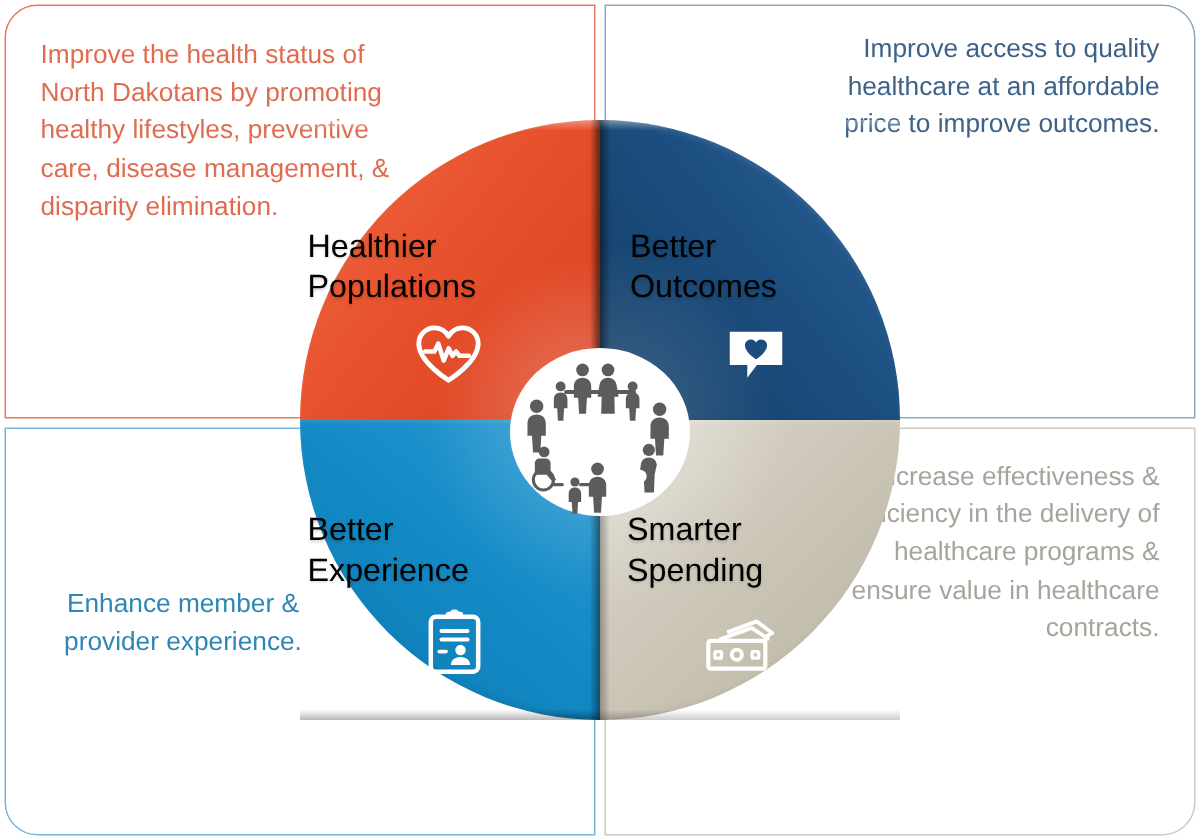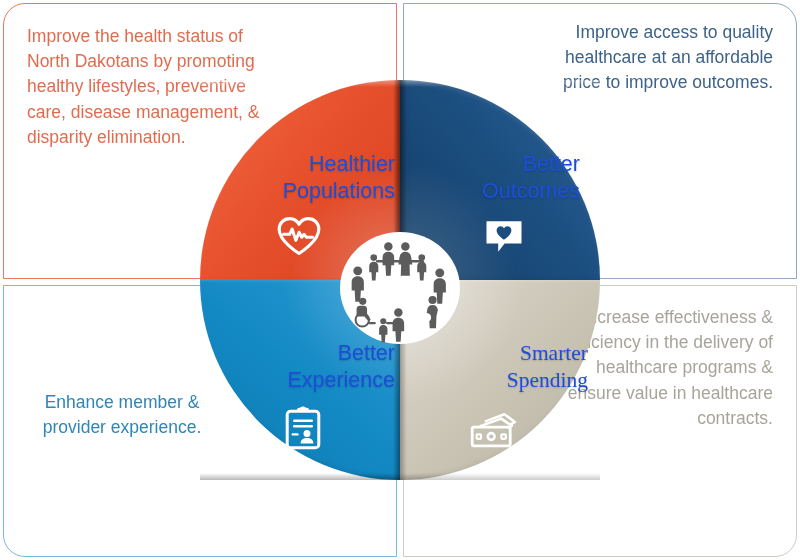--- a/index.html
+++ b/index.html
@@ -59,25 +59,25 @@
   .bev-tl-top{left:200px;top:80px;width:200px;height:7px;background:linear-gradient(#ffffff66,#ffffff00);}
   .bev-tl-right{left:394px;top:80px;width:6px;height:200px;background:linear-gradient(90deg,rgba(0,0,0,.05),rgba(0,0,0,.42));}
   .bev-tr-top{left:400px;top:80px;width:200px;height:7px;background:linear-gradient(#ffffff59,#ffffff00);}
   .bev-tr-left{left:400px;top:80px;width:6px;height:200px;background:linear-gradient(270deg,rgba(0,0,0,.05),rgba(0,0,0,.33));}
   .bev-bl-right{left:394px;top:280px;width:6px;height:200px;background:linear-gradient(90deg,rgba(0,0,0,.05),rgba(0,0,0,.32));}
   .bev-bl-bottom{left:200px;top:473px;width:200px;height:7px;background:linear-gradient(rgba(0,0,0,0),rgba(0,0,0,.28));}
   .bev-br-left{left:400px;top:280px;width:6px;height:200px;background:linear-gradient(270deg,rgba(0,0,0,.03),rgba(0,0,0,.22));}
   .bev-br-bottom{left:400px;top:473px;width:200px;height:7px;background:linear-gradient(rgba(0,0,0,0),rgba(0,0,0,.20));}
 
   
-  .petal-label{position:absolute;color:#1d4ed8;font-size:21.5px;line-height:1.24;text-align:right;white-space:pre-line;text-shadow:0 1px 2px rgba(0,0,0,.18);}
+  .petal-label{position:absolute;color:#000000;font-size:21.5px;line-height:1.24;text-align:left;white-space:pre-line;text-shadow:0 1px 2px rgba(0,0,0,.18);}
   .lbl-tl{left:205px;top:151px;width:190px;}
   .lbl-tr{left:420px;top:151px;width:160px;}
   .lbl-bl{left:205px;top:340px;width:190px;}
-  .lbl-br{left:418px;top:340px;width:170px;font-family:Liberation Serif, serif;}
+  .lbl-br{left:418px;top:340px;width:170px;}
 
   .petal-icon{position:absolute;}
   .ic-tl{left:276px;top:216px;}
   .ic-tr{left:484px;top:218px;}
   .ic-bl{left:285px;top:406px;}
   .ic-br{left:468px;top:412px;}
 
   
   .hub{position:absolute;left:340px;top:232px;width:120px;height:112px;
        background:#fff;border-radius:50%;}

